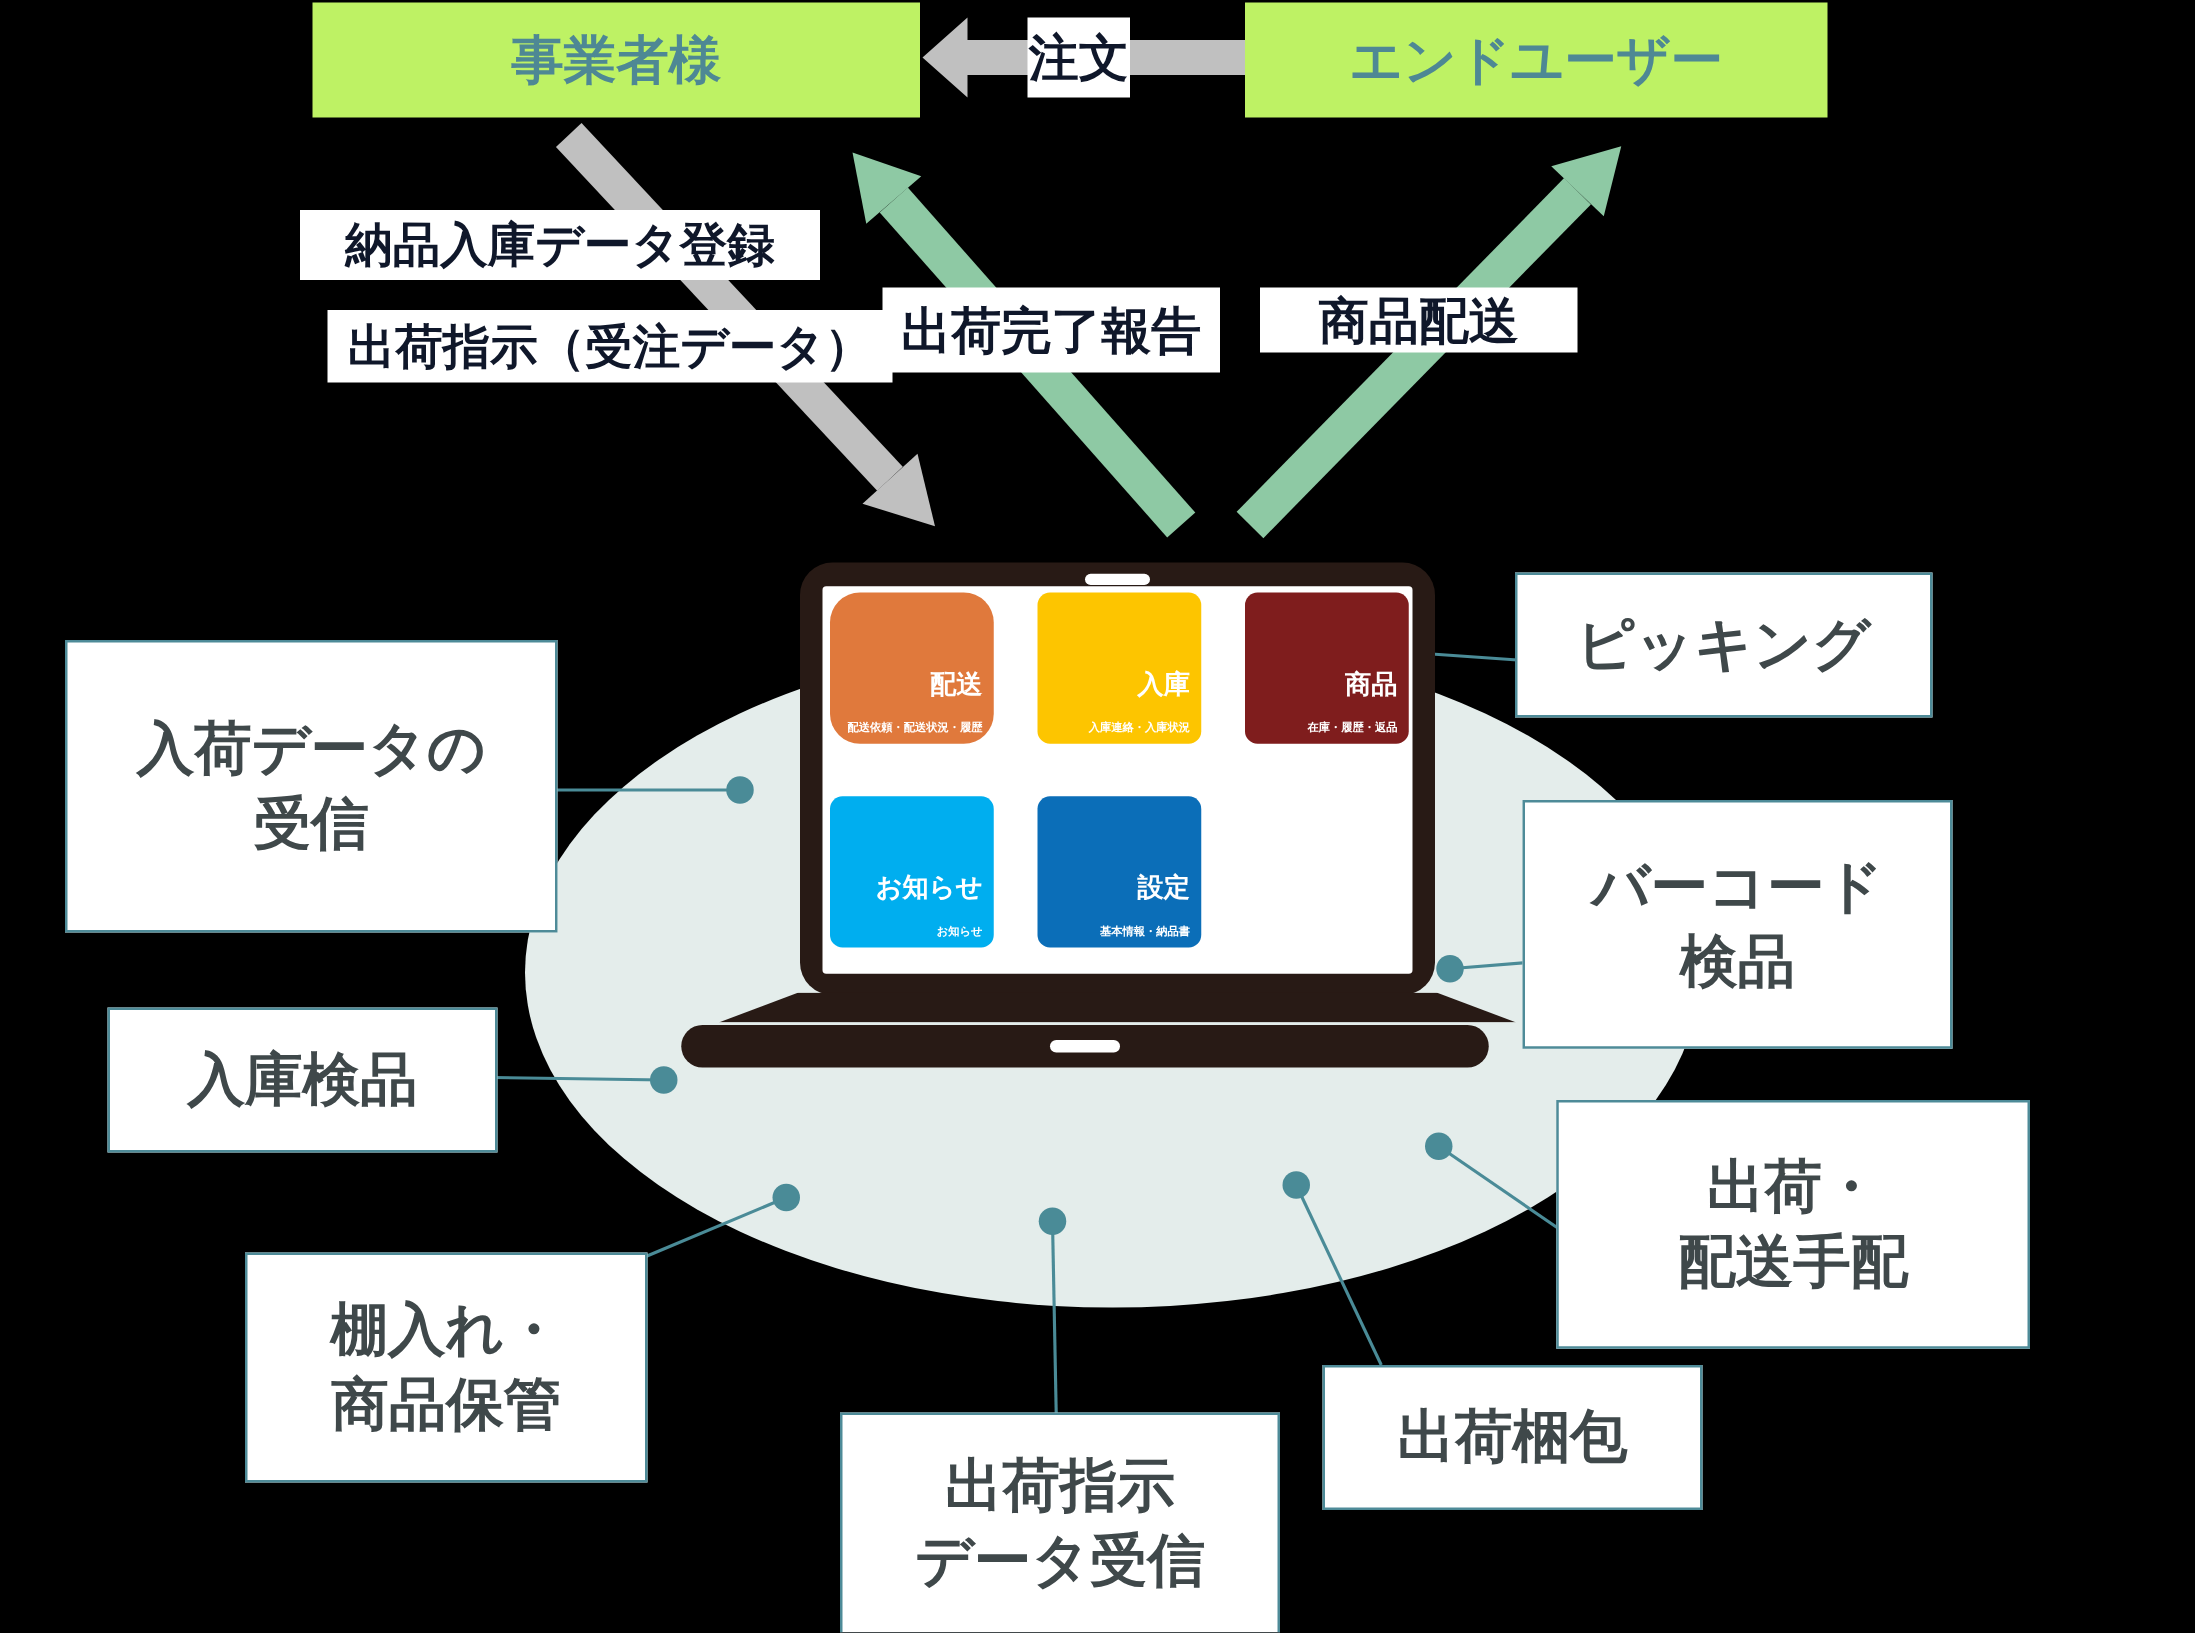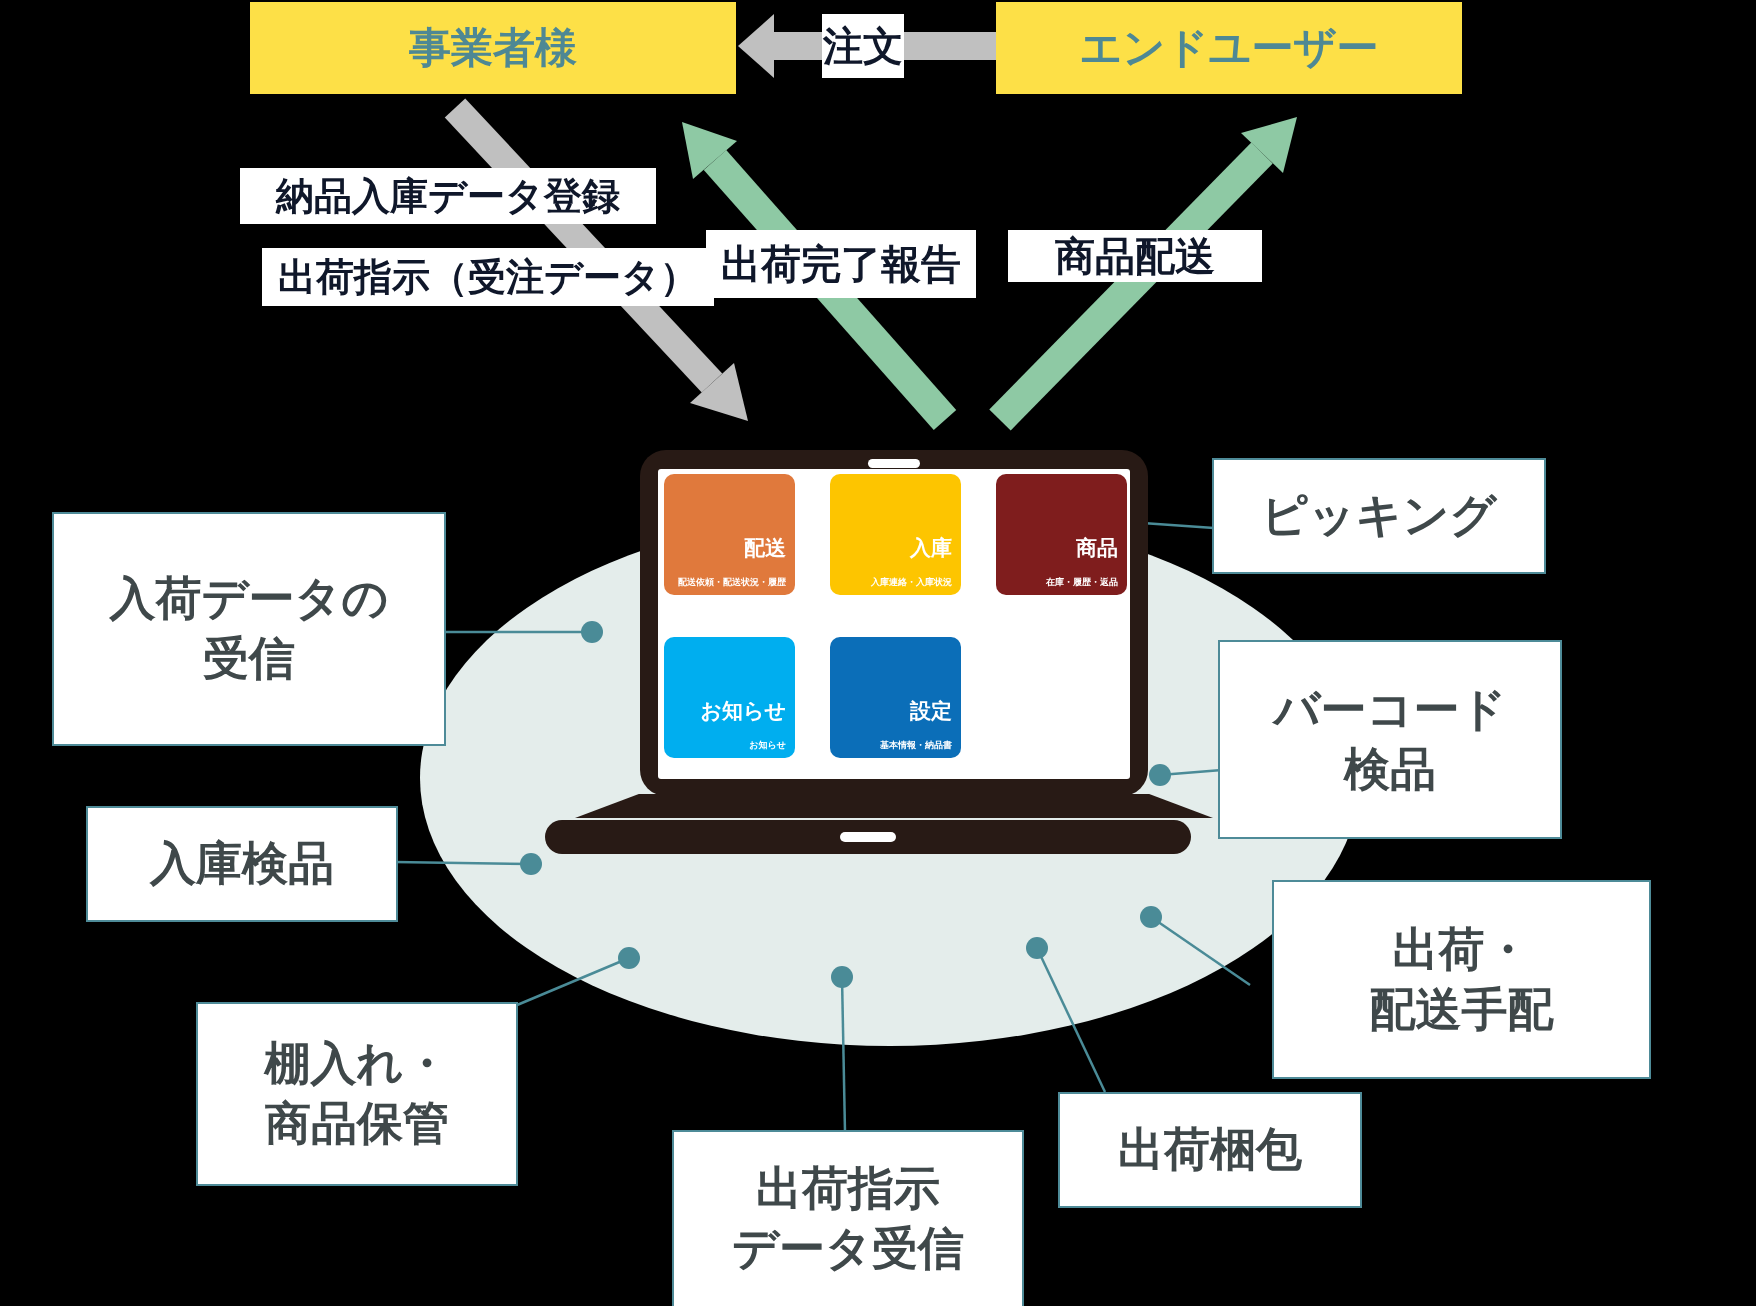--- a/index.html
+++ b/index.html
@@ -14,21 +14,21 @@
   #screen{left:658px;top:469px;width:472px;height:310px;background:#fff;border-radius:3px;}
   #hinge{left:575px;top:794px;width:638px;height:24px;background:#281a15;
          clip-path:polygon(10% 0,90% 0,100% 100%,0 100%);}
   #base{left:545px;top:820px;width:646px;height:34px;background:#281a15;border-radius:17px;}
   #base-notch{left:840px;top:832px;width:56px;height:10px;background:#fff;border-radius:5px;}
   .tile{position:absolute;width:131px;height:121px;border-radius:10px;}
   .tile-text{position:absolute;right:9px;bottom:6px;text-align:right;color:#fff;}
   .tile-title{display:block;font-size:21px;font-weight:bold;line-height:1.15;}
   .tile-sub{display:block;font-size:9px;font-weight:bold;margin-top:16px;letter-spacing:0px;}
   
-  .actor{background:#fde047;color:#4e8894;font-size:42px;font-weight:bold;
+  .actor{background:#bef264;color:#4e8894;font-size:42px;font-weight:bold;
          display:flex;align-items:center;justify-content:center;}
   
   .flowlab{background:#fff;color:#0f172a;font-weight:bold;
            display:flex;align-items:center;justify-content:center;}
   
   .proc{background:#fff;border:2px solid #4e8b98;color:#3f484a;font-size:46px;font-weight:bold;
         display:flex;flex-direction:column;align-items:center;justify-content:center;
         text-align:center;line-height:1.3;}
   .proc span{display:block;}
 </style>
@@ -80,21 +80,21 @@
       <circle cx="1037" cy="948" r="11" fill="#4a8b97"></circle>
       <circle cx="1151" cy="917" r="11" fill="#4a8b97"></circle>
       <circle cx="1160" cy="775" r="11" fill="#4a8b97"></circle>
       <circle cx="1071" cy="518" r="11" fill="#4a8b97"></circle>
     </g>
   </svg>
 
   <div id="bezel" class="abs"></div>
   <div id="camera" class="abs"></div>
   <div id="screen" class="abs">
-    <div class="tile" style="left: 6px; top: 5px; background: rgb(224, 121, 60);">
+    <div class="tile" style="left: 6px; top: 5px; background: rgb(224, 121, 60); border-radius: 24px;">
       <div class="tile-text">
           <span class="tile-title">配送</span>
           <span class="tile-sub">配送依頼・配送状況・履歴</span>
         </div>
     </div>
     <div class="tile" style="left: 172px; top: 5px; background: rgb(253, 197, 0);">
       <div class="tile-text">
           <span class="tile-title">入庫</span>
           <span class="tile-sub">入庫連絡・入庫状況</span>
         </div>
@@ -144,21 +144,21 @@
     <span>商品保管</span>
   </div>
   <div class="abs proc" style="left:672px;top:1130px;width:348px;height:174px">
     <span>出荷指示</span>
     <span>データ受信</span>
   </div>
   <div class="abs proc" style="left:1058px;top:1092px;width:300px;height:112px">
     <span>出荷梱包</span>
     <span></span>
   </div>
-  <div class="abs proc" style="left:1272px;top:880px;width:375px;height:195px">
+  <div class="abs proc" style="left:1245px;top:880px;width:375px;height:195px">
     <span>出荷・</span>
     <span>配送手配</span>
   </div>
   <div class="abs proc" style="left:1218px;top:640px;width:340px;height:195px">
     <span>バーコード</span>
     <span>検品</span>
   </div>
   <div class="abs proc" style="left:1212px;top:458px;width:330px;height:112px">
     <span>ピッキング</span>
     <span></span>

